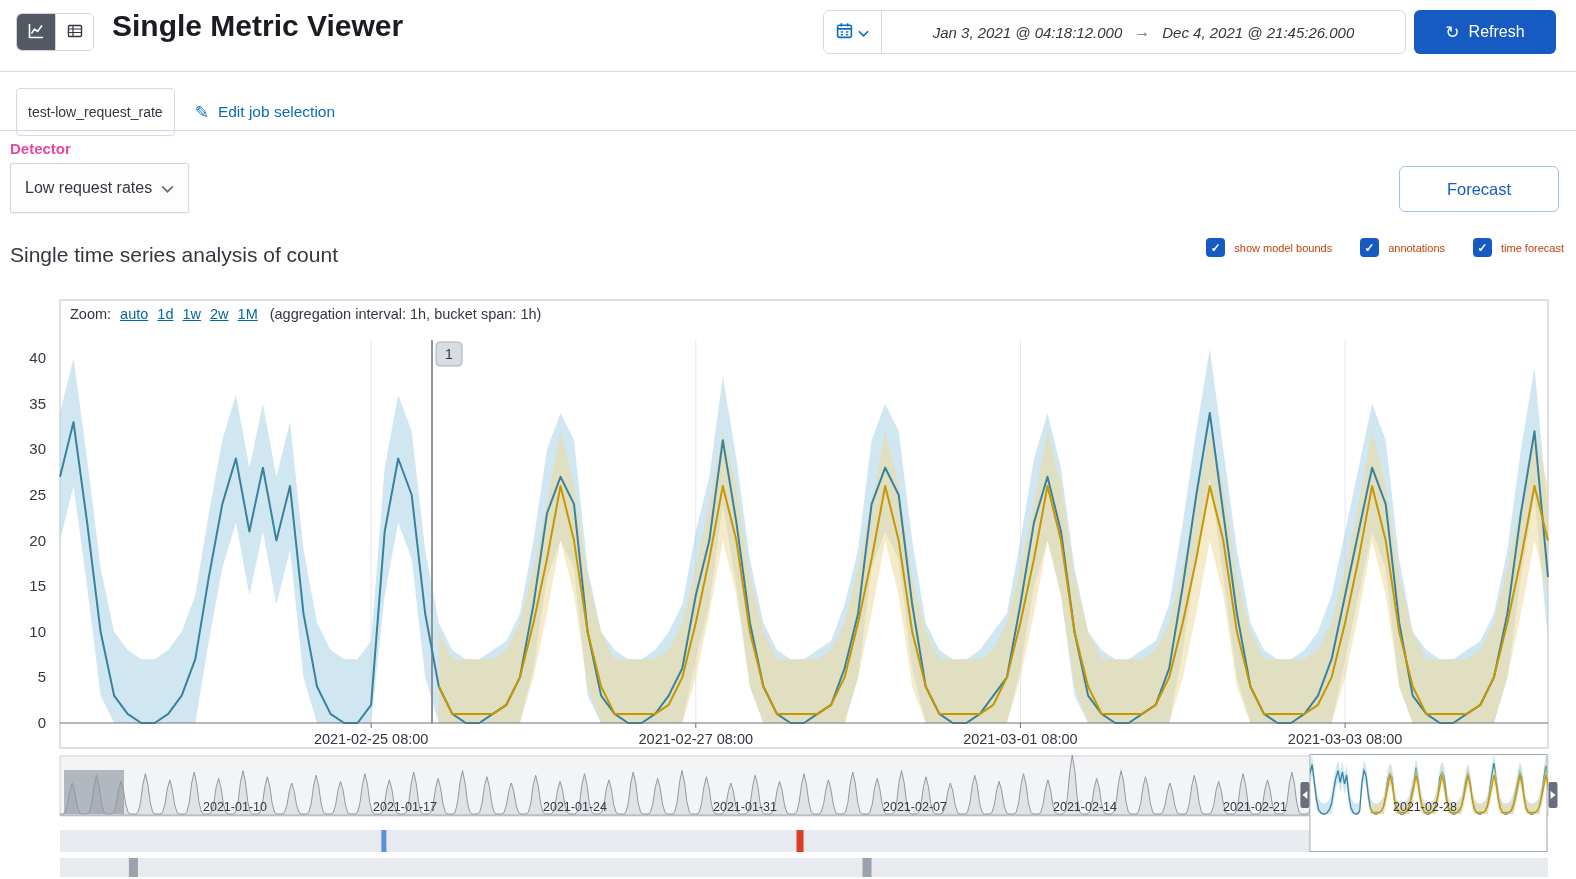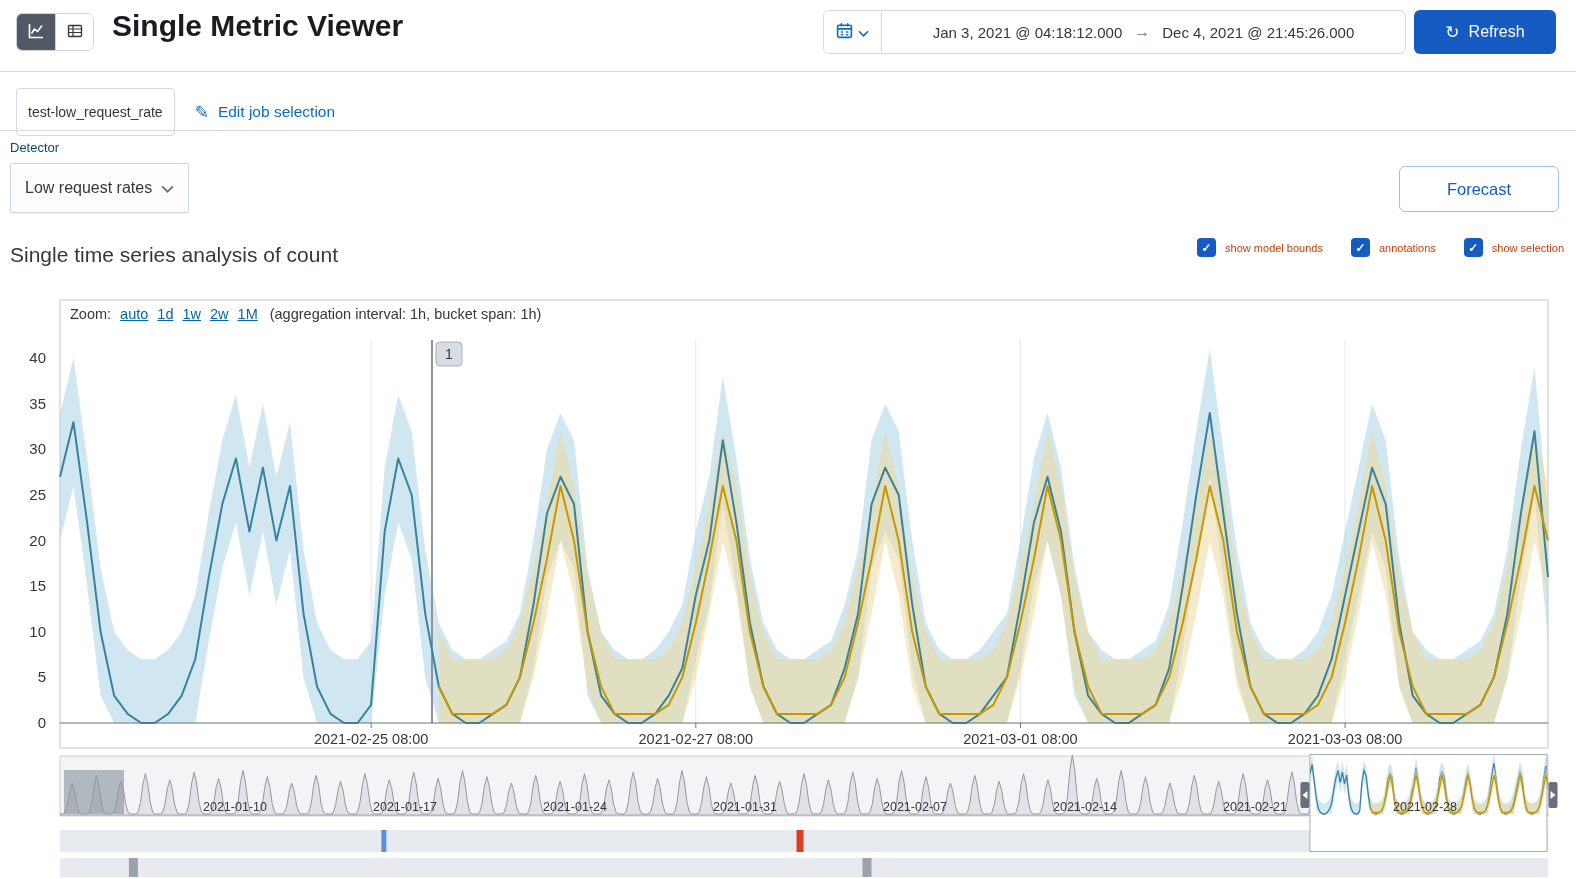--- a/index.html
+++ b/index.html
@@ -13,42 +13,42 @@
   
   .view-toggle { position:absolute; left:16px; top:13px; display:flex;
     border:1px solid #cfd4dd; border-radius:6px; overflow:hidden; background:#fff; }
   .seg { width:38px; height:36px; display:flex; align-items:center; justify-content:center;
     background:#fff; border:none; cursor:pointer; }
   .seg + .seg { border-left:1px solid #cfd4dd; }
   .seg.active { background:#525965; }
   .page-title { position:absolute; left:112px; top:9px; font-size:30px; font-weight:700; color:#1a1c21; }
 
   .date-picker { position:absolute; left:823px; top:10px; width:583px; height:44px;
-    border:1px solid #d3dae6; border-radius:6px; background:#fff; display:flex; align-items:stretch; }
+    border:1px solid #d3dae6; border-radius:6px; background:#fff; display:flex; align-items:stretch;font-style:italic; }
   .cal-seg { width:58px; display:flex; align-items:center; justify-content:center; gap:5px;
     border-right:1px solid #d3dae6; cursor:pointer; color:#0a6cbe; }
   .dates { flex:1; display:flex; align-items:center; justify-content:center; gap:12px;
     font-size:15px; color:#343741; }
   .dates .range-arrow { color:#69707d; font-size:16px; }
   .date-part { cursor:pointer; }
 
   .refresh-button { position:absolute; left:1414px; top:10px; width:142px; height:44px;
     background:#155bc2; color:#fff; border:none; border-radius:6px; font-size:16px;
     font-family:inherit; display:flex; align-items:center; justify-content:center; gap:9px; cursor:pointer; }
   .refresh-glyph { font-size:17px; line-height:1; }
 
   
   .job-row { position:absolute; left:16px; top:88px; display:flex; gap:20px; align-items:center; }
   .job-badge { border:1px solid #d3dae6; border-radius:4px; background:#fff;
     padding:15px 11px; font-size:14px; color:#343741; }
   .edit-link { display:flex; align-items:center; gap:9px; color:#0a6cbe; font-size:15.5px; cursor:pointer; }
   .pencil { font-size:17px; }
 
   
-  .detector-label { position:absolute; left:10px; top:140px; font-size:13px; font-weight:400; color:#0c4a6e; }
+  .detector-label { position:absolute; left:10px; top:140px; font-size:15px; font-weight:700; color:#ec4899; }
   .detector-select { position:absolute; left:10px; top:163px; width:179px; height:50px;
     background:#fdfdfe; border:1px solid #d0d6e0; border-radius:2px; box-shadow:0 1px 2px rgba(0,0,0,.05);
     display:flex; align-items:center; justify-content:space-between; padding:0 14px;
     font-size:16px; color:#343741; cursor:pointer; }
   .forecast-button { position:absolute; right:17px; top:166px; width:160px; height:46px;
     background:#fff; border:1px solid #a3bfe8; border-radius:6px; color:#155bc2;
     font-size:16.5px; font-family:inherit; cursor:pointer; }
 
   
   .section-heading { position:absolute; left:10px; top:243px; font-size:21px; font-weight:400; color:#343741; }
@@ -148,21 +148,21 @@
   <label class="cb-item">
     <span class="cb">✓</span>
     <span class="cb-label">show model bounds</span>
   </label>
   <label class="cb-item">
     <span class="cb">✓</span>
     <span class="cb-label">annotations</span>
   </label>
   <label class="cb-item">
     <span class="cb">✓</span>
-    <span class="cb-label">show selection</span>
+    <span class="cb-label">time forecast</span>
   </label>
 </div>
 
 <div class="zoom-row">
   <span>Zoom:</span>
   <span class="zoom-link">auto</span>
   <span class="zoom-link">1d</span>
   <span class="zoom-link">1w</span>
   <span class="zoom-link">2w</span>
   <span class="zoom-link">1M</span>

